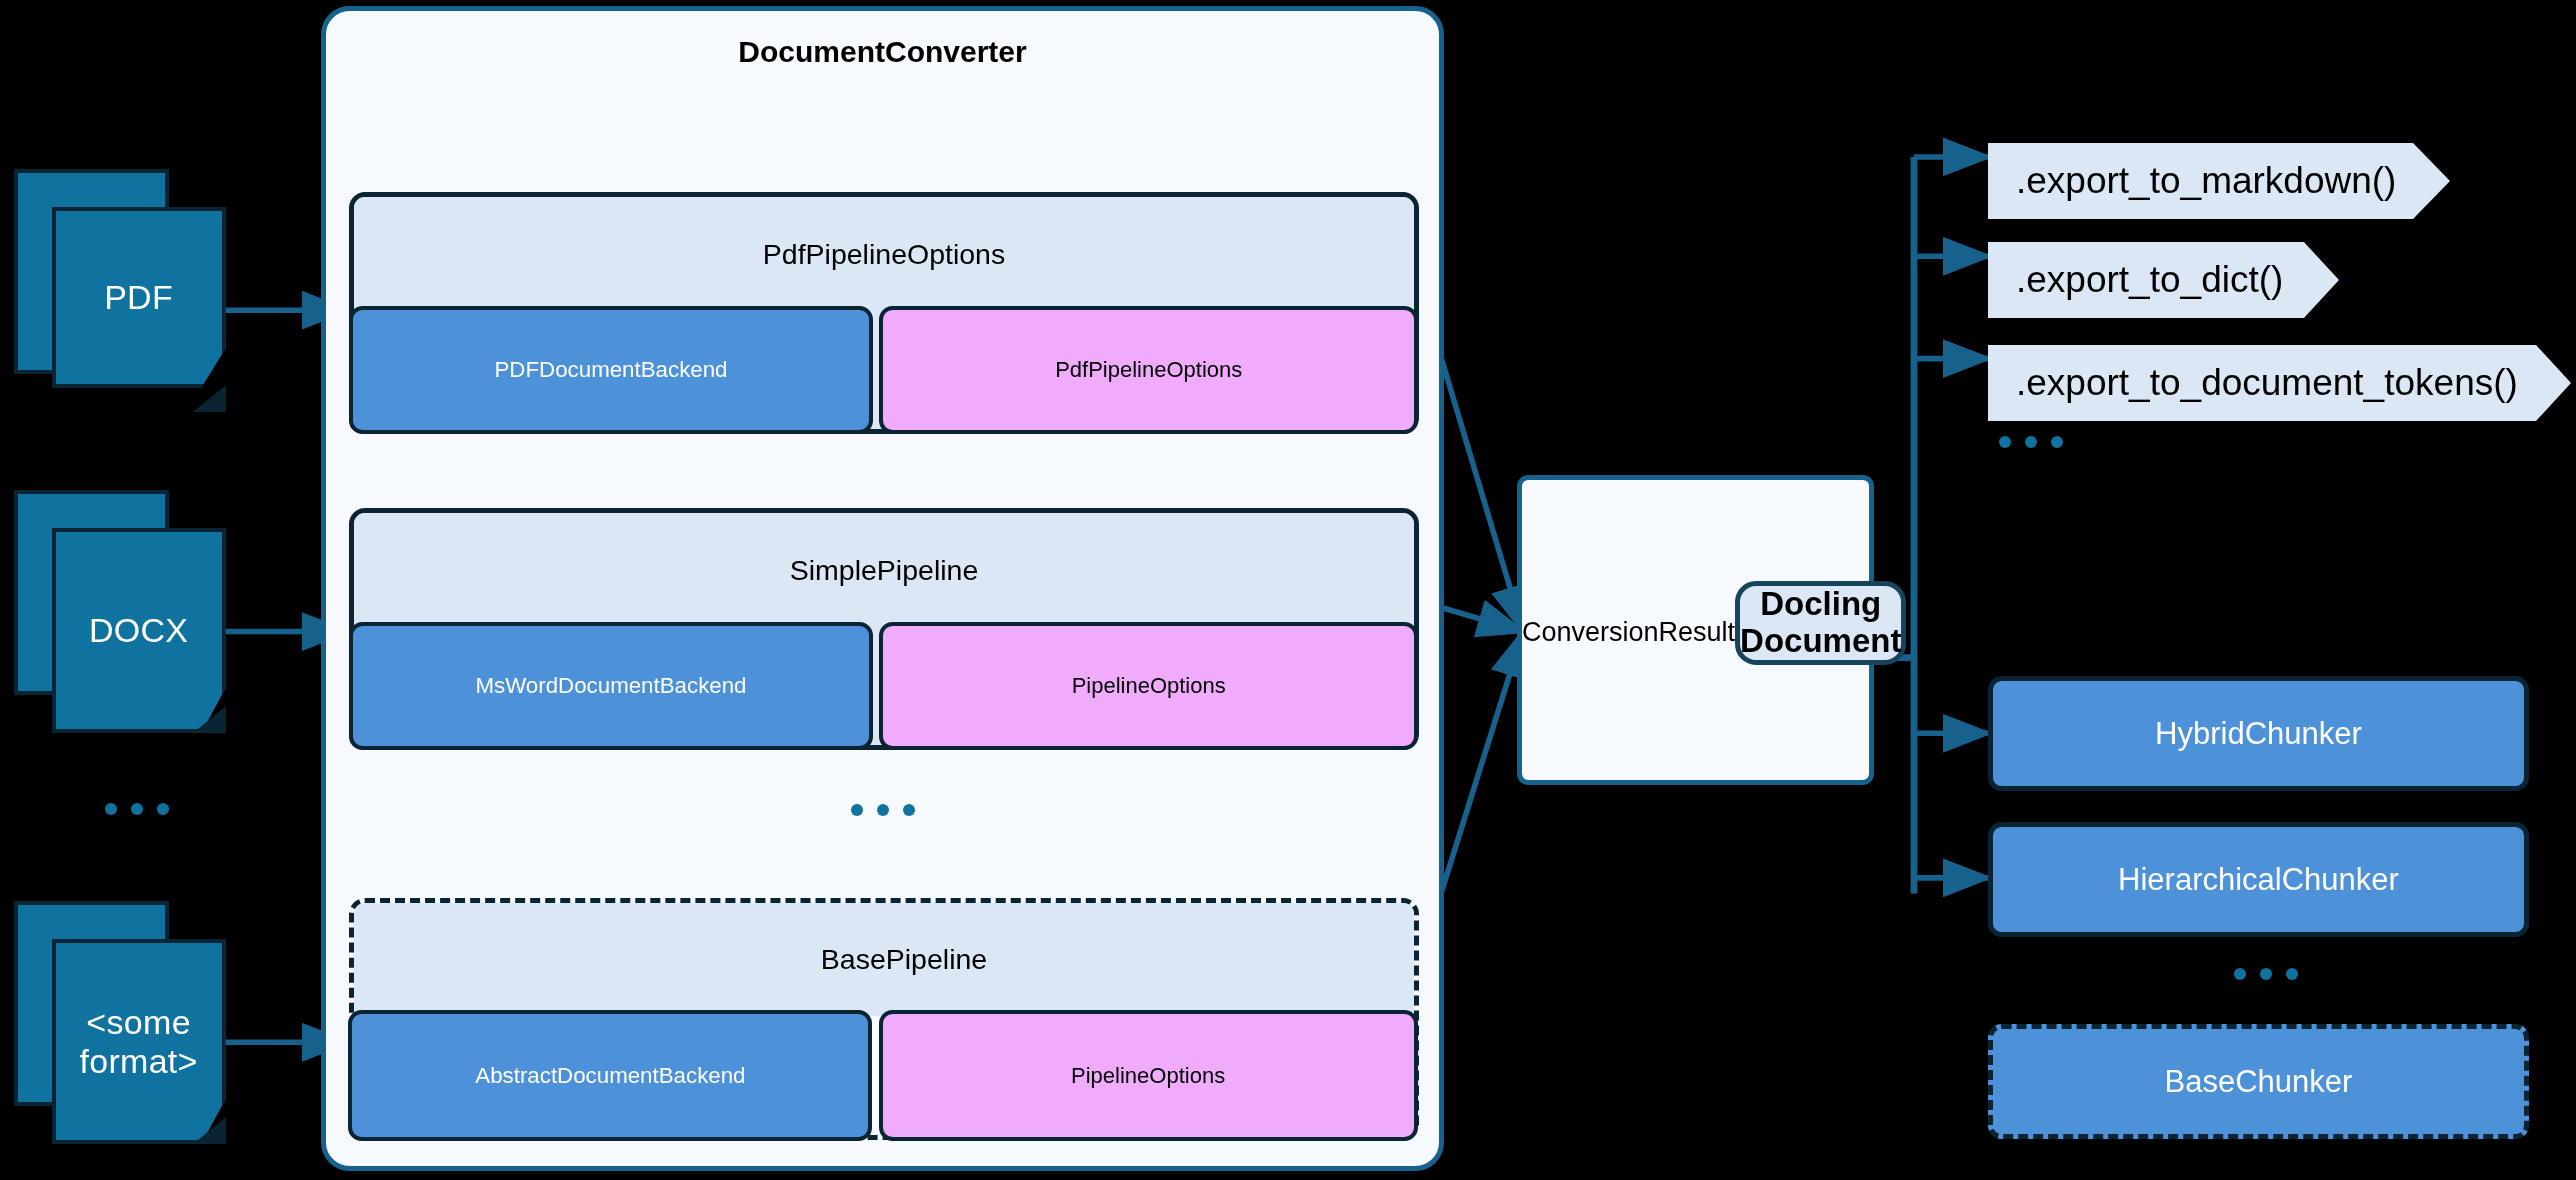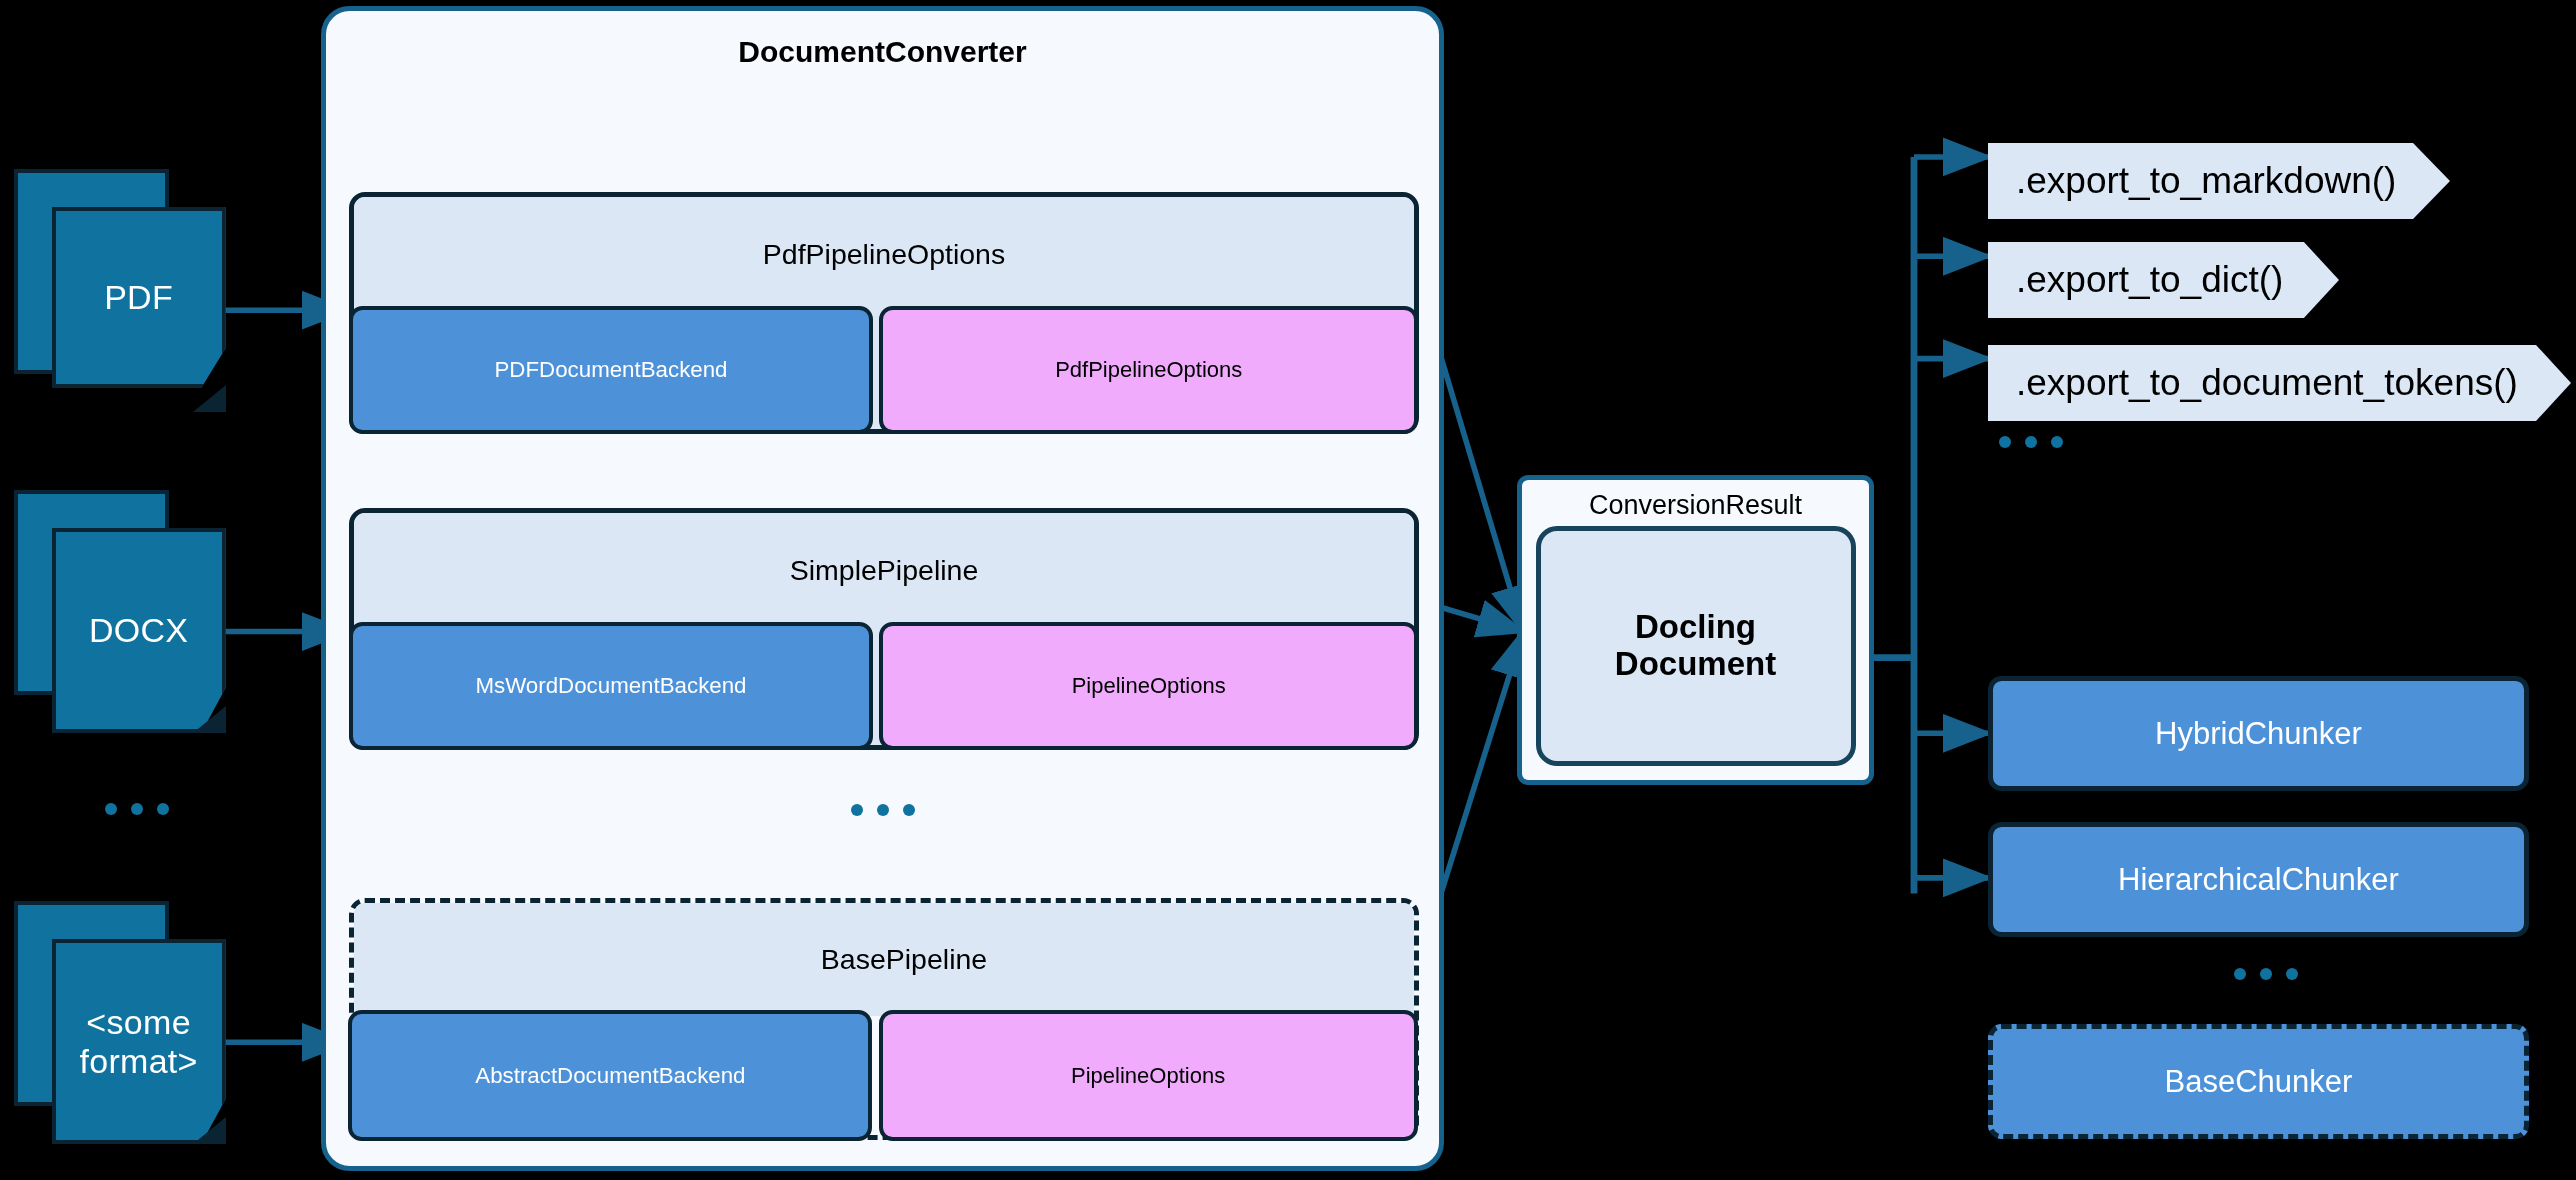--- a/index.html
+++ b/index.html
@@ -83,21 +83,21 @@
   .slot.backend { background: #4d92d9; color: #ffffff; font-size: 22.3px; }
   .slot.options { background: #f0abfc; color: #000000; font-size: 22px; }
   .pipeline.abstract .slot { border-style: solid; }
 
   
   #conversion-result {
     position: absolute;
     background: #f6f9fd;
     border: 5px solid #17628c;
     border-radius: 11.2px;
-    display: flex; flex-direction: column; align-items: center;
+    display: flex; align-items: center;
   }
   #conversion-result-label {
     font-size: 27px; color: #000000;
     margin-top: 10px; margin-bottom: 5px;
   }
   #docling-document {
     flex: 1 1 auto;
     width: calc(100% - 27px);
     margin-bottom: 13.6px;
     background: #dbe7f5;

